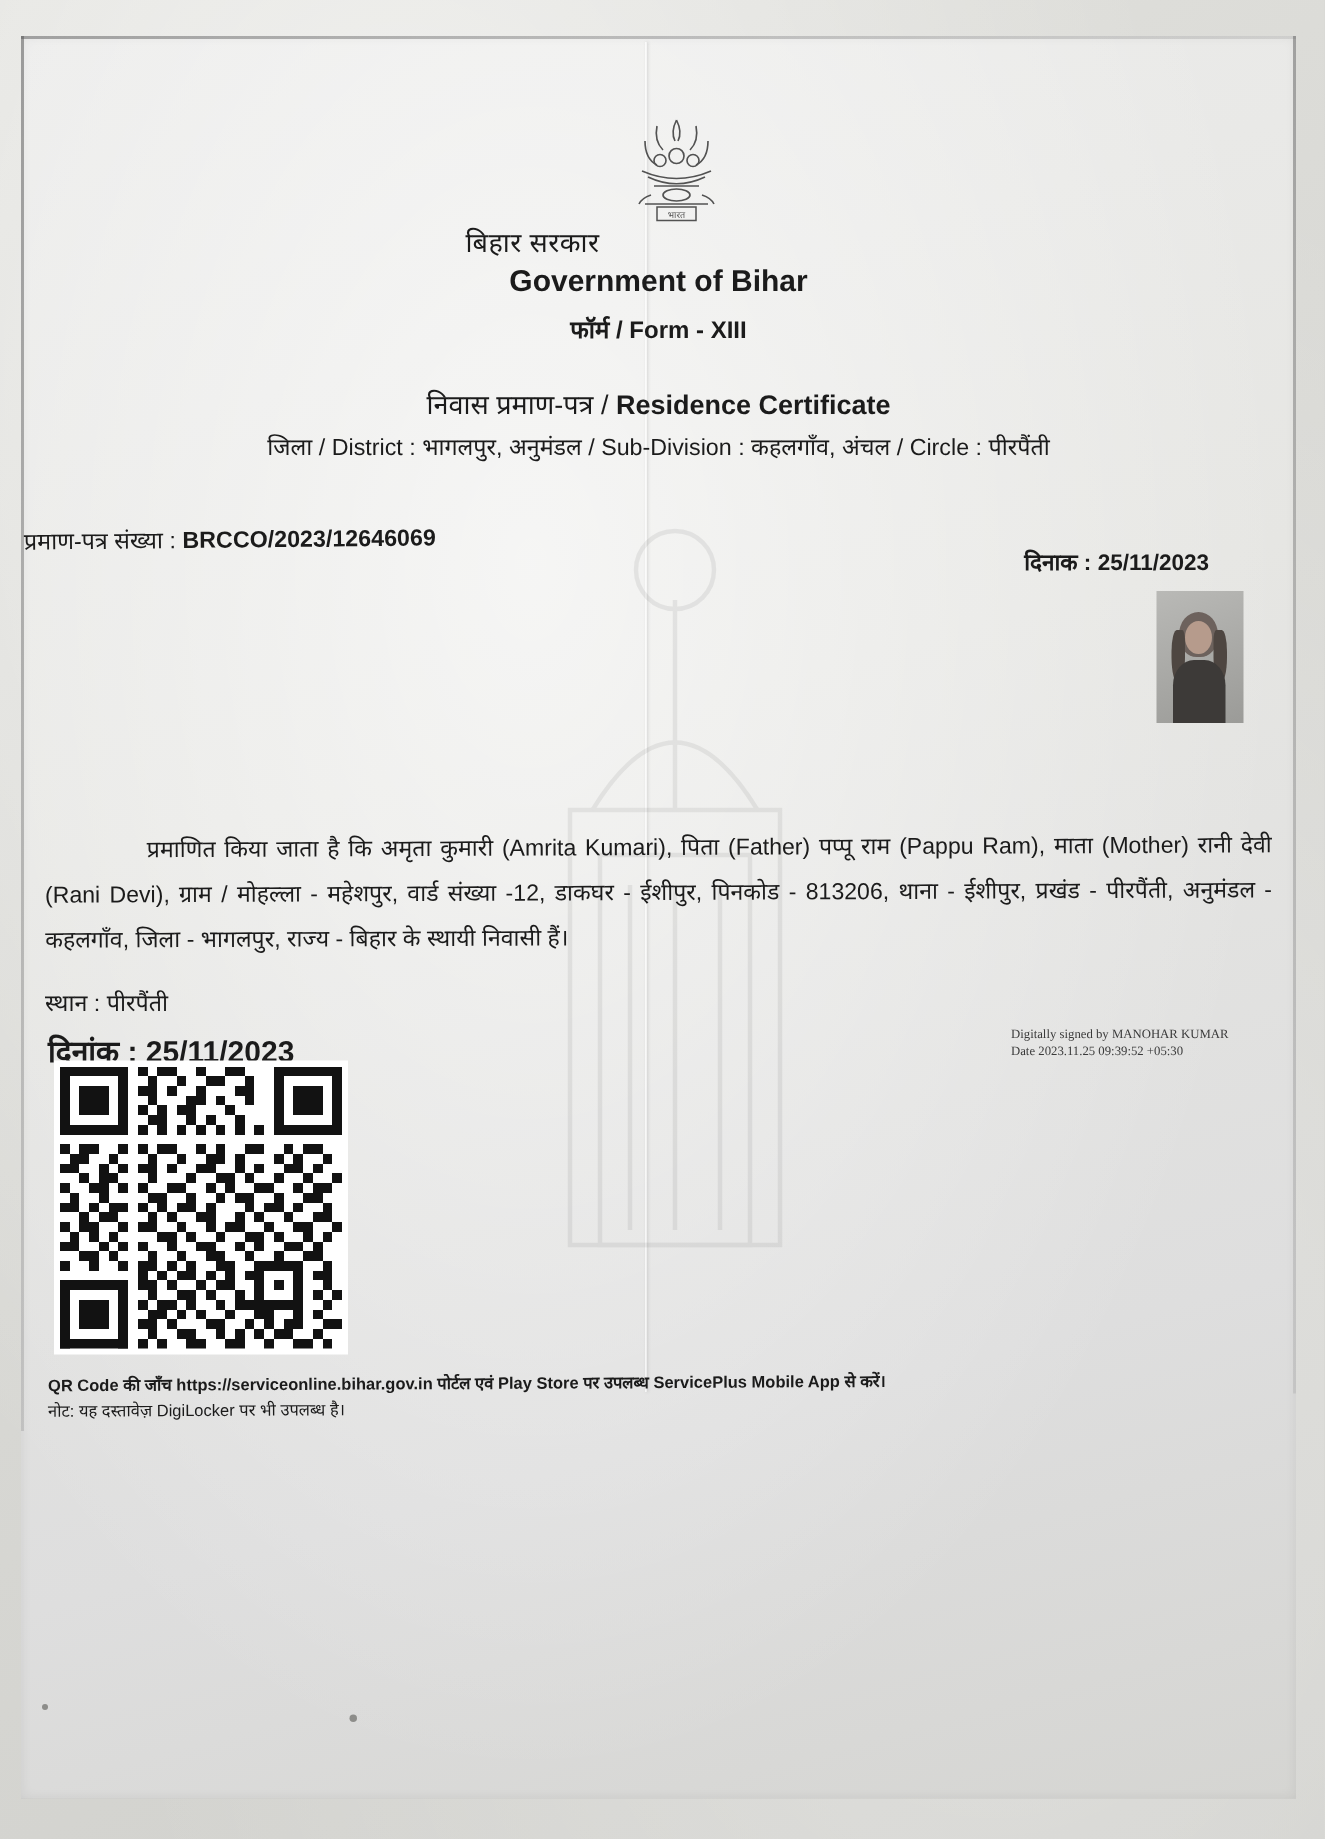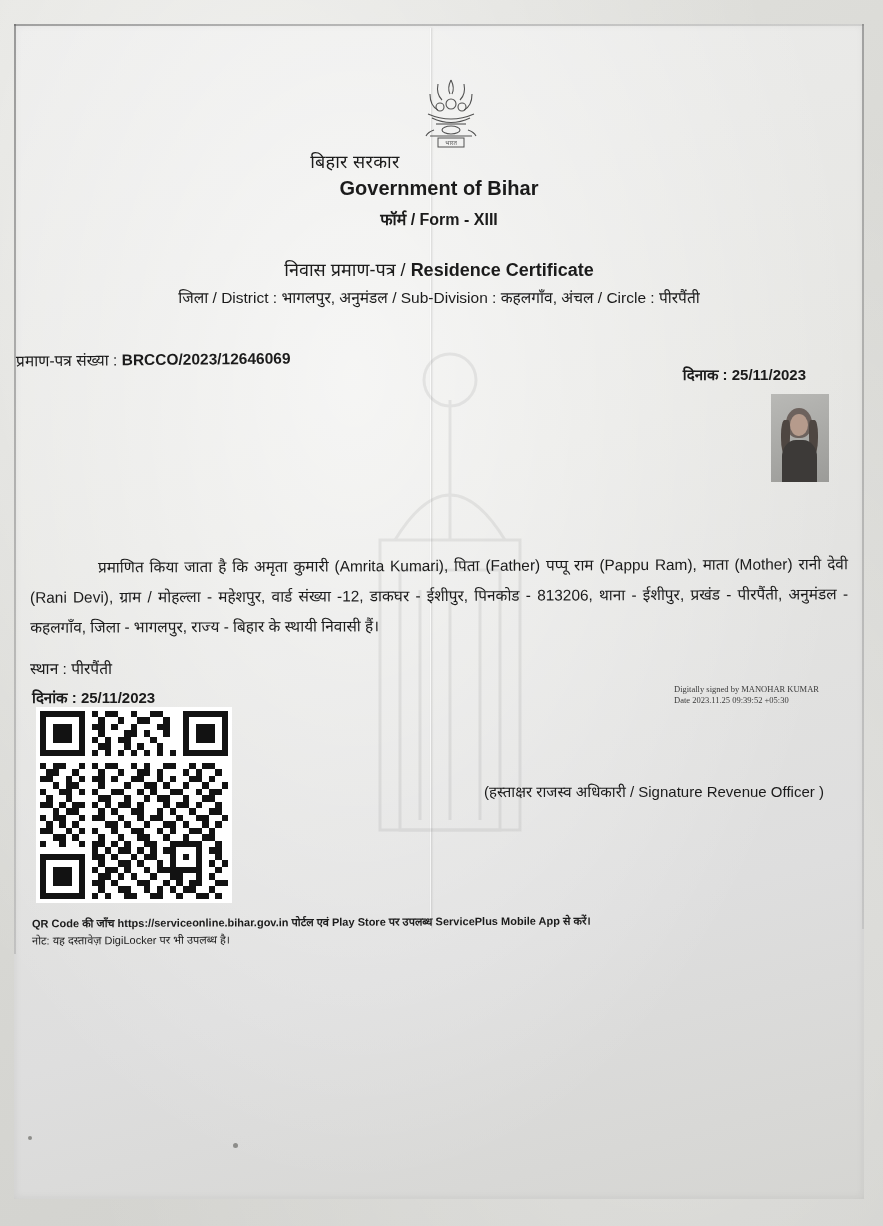--- a/index.html
+++ b/index.html
@@ -147,21 +147,21 @@
     transform: rotate(-0.25deg);
   }
   .para .first { padding-left: 68px; }
 
   .place-foot {
     position: absolute; left: 16px; top: 633px;
     font-size: 15.5px;
   }
   .date-foot {
     position: absolute; left: 18px; top: 663px;
-    font-size: 15px; font-weight: bold;
+    font-size: 20px; font-weight: bold;
   }
 
   .dsc {
     position: absolute; left: 660px; top: 660px;
     font-size: 8.5px; line-height: 11px;
     color: #3a3a3a;
     font-family: Liberation Serif, serif;
   }
   .sign-line {
     position: absolute; left: 470px; top: 757px;
@@ -278,23 +278,20 @@
   <div class="date-foot">
     <span>दिनांक :</span>
     <span>25/11/2023</span>
   </div>
 
   <div class="dsc">
     <div>Digitally signed by MANOHAR KUMAR</div>
     <div>Date 2023.11.25 09:39:52 +05:30</div>
   </div>
 
-  <div class="sign-line">
-    <span>(हस्ताक्षर राजस्व अधिकारी / Signature Revenue Officer )</span>
-  </div>
 
   <div class="qr">
     <svg width="188" height="188" viewBox="0 0 29 29" shape-rendering="crispEdges" aria-hidden="true">
       <rect width="29" height="29" fill="#ffffff"></rect>
       <g fill="#121212">
 
         <rect x="0" y="0" width="7" height="1"></rect>
           <rect x="0" y="6" width="7" height="1"></rect>
         <rect x="0" y="0" width="1" height="7"></rect>
           <rect x="6" y="0" width="1" height="7"></rect>

